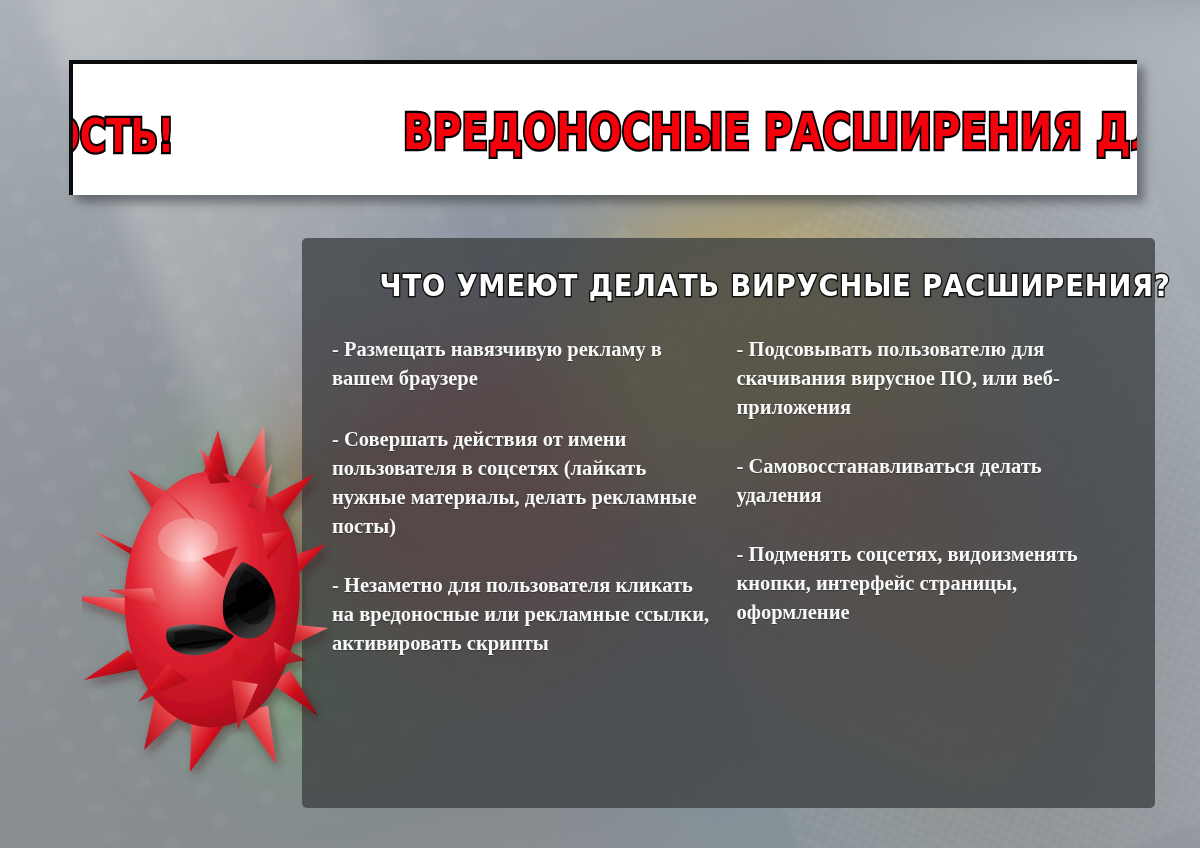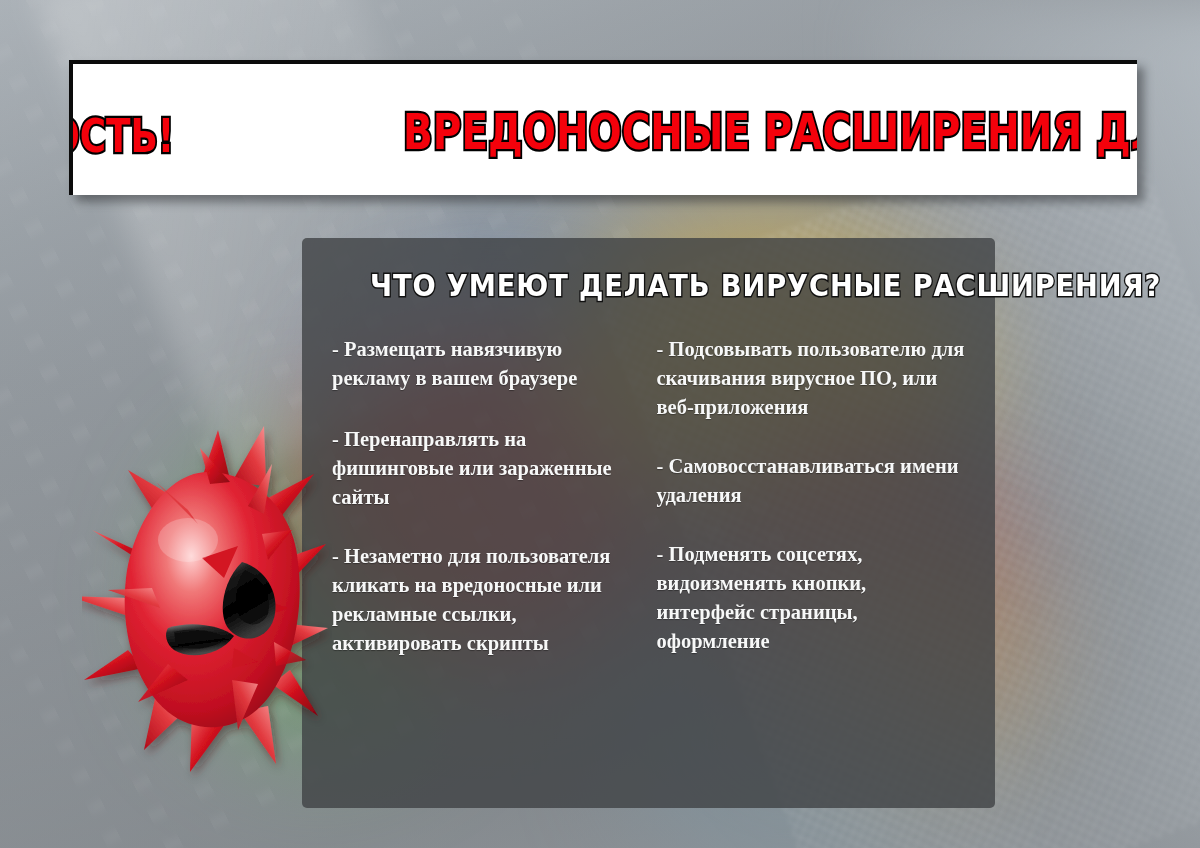--- a/index.html
+++ b/index.html
@@ -124,21 +124,21 @@
     transform: scaleX(0.78);
     transform-origin: center;
   }
   .title-line.one { font-size: 46px; margin-top: 12px; }
   .title-line.two { font-size: 50px; margin-top: 4px; }
 
   
   #content-panel {
     position: absolute;
     left: 302px; top: 238px;
-    width: 693px; height: 570px;
+    width: 853px; height: 570px;
     background: rgba(62, 64, 67, 0.78);
     border-radius: 5px;
     box-sizing: border-box;
     padding: 26px 30px 20px 30px;
   }
 
   #panel-heading {
     font-family: "DejaVu Sans", sans-serif;
     font-weight: bold;
     font-size: 31px;
@@ -209,26 +209,26 @@
   <div id="title-banner">
     <div class="title-line one">ВНИМАНИЕ, ОПАСНОСТЬ!</div>
     <div class="title-line two">ВРЕДОНОСНЫЕ РАСШИРЕНИЯ ДЛЯ БРАУЗЕРОВ!</div>
   </div>
 
   <div id="content-panel">
     <div id="panel-heading">ЧТО УМЕЮТ ДЕЛАТЬ ВИРУСНЫЕ РАСШИРЕНИЯ?</div>
     <div class="columns">
       <div class="col left">
         <p class="bullet">- Размещать навязчивую рекламу в вашем браузере</p>
-        <p class="bullet">- Перенаправлять на фишинговые или зараженные сайты</p>
+        <p class="bullet">- Совершать действия от имени пользователя в соцсетях (лайкать нужные материалы, делать рекламные посты)</p>
         <p class="bullet">- Незаметно для пользователя кликать на вредоносные или рекламные ссылки, активировать скрипты</p>
       </div>
       <div class="col right">
         <p class="bullet">- Подсовывать пользователю для скачивания вирусное ПО, или веб-приложения</p>
-        <p class="bullet">- Самовосстанавливаться имени удаления</p>
+        <p class="bullet">- Самовосстанавливаться делать удаления</p>
         <p class="bullet">- Подменять соцсетях, видоизменять кнопки, интерфейс страницы, оформление</p>
       </div>
     </div>
   </div>
 
   <svg id="virus-mascot" viewBox="0 0 250 375">
     <defs>
       <radialGradient id="bodyGrad" cx="0.38" cy="0.33" r="0.78">
         <stop offset="0%" stop-color="#ffd2d2"></stop>
         <stop offset="18%" stop-color="#f07878"></stop>

